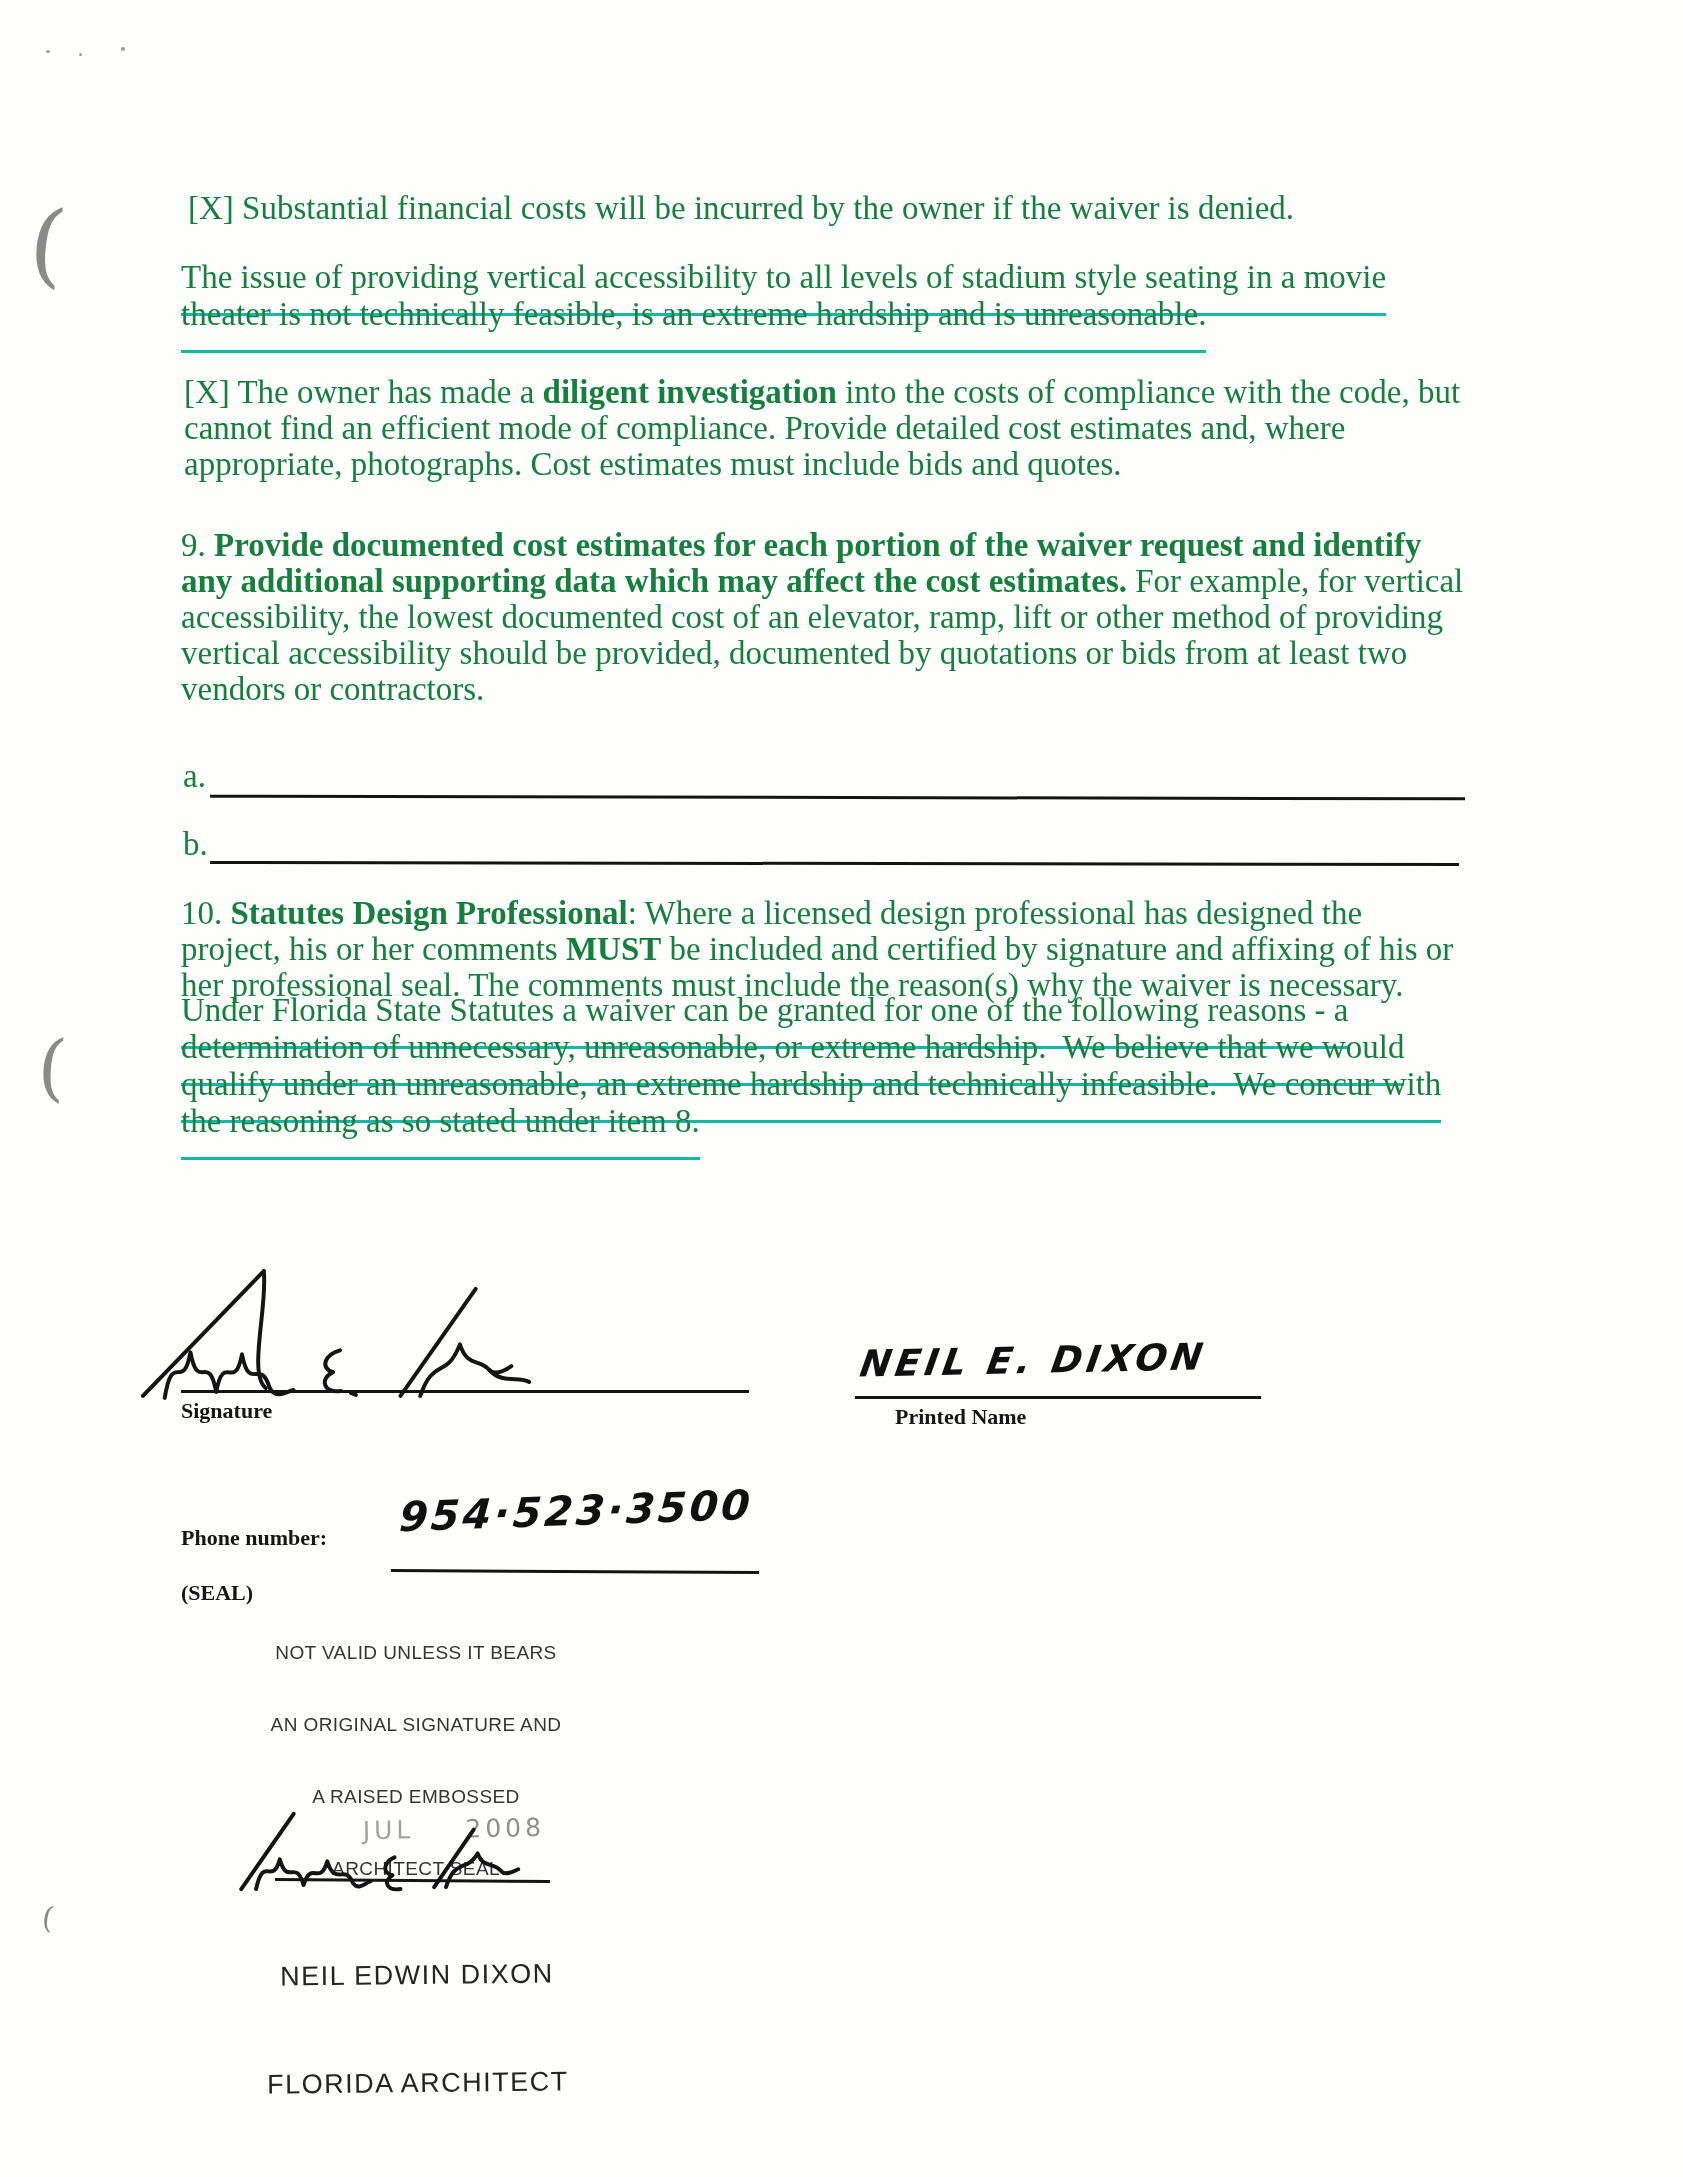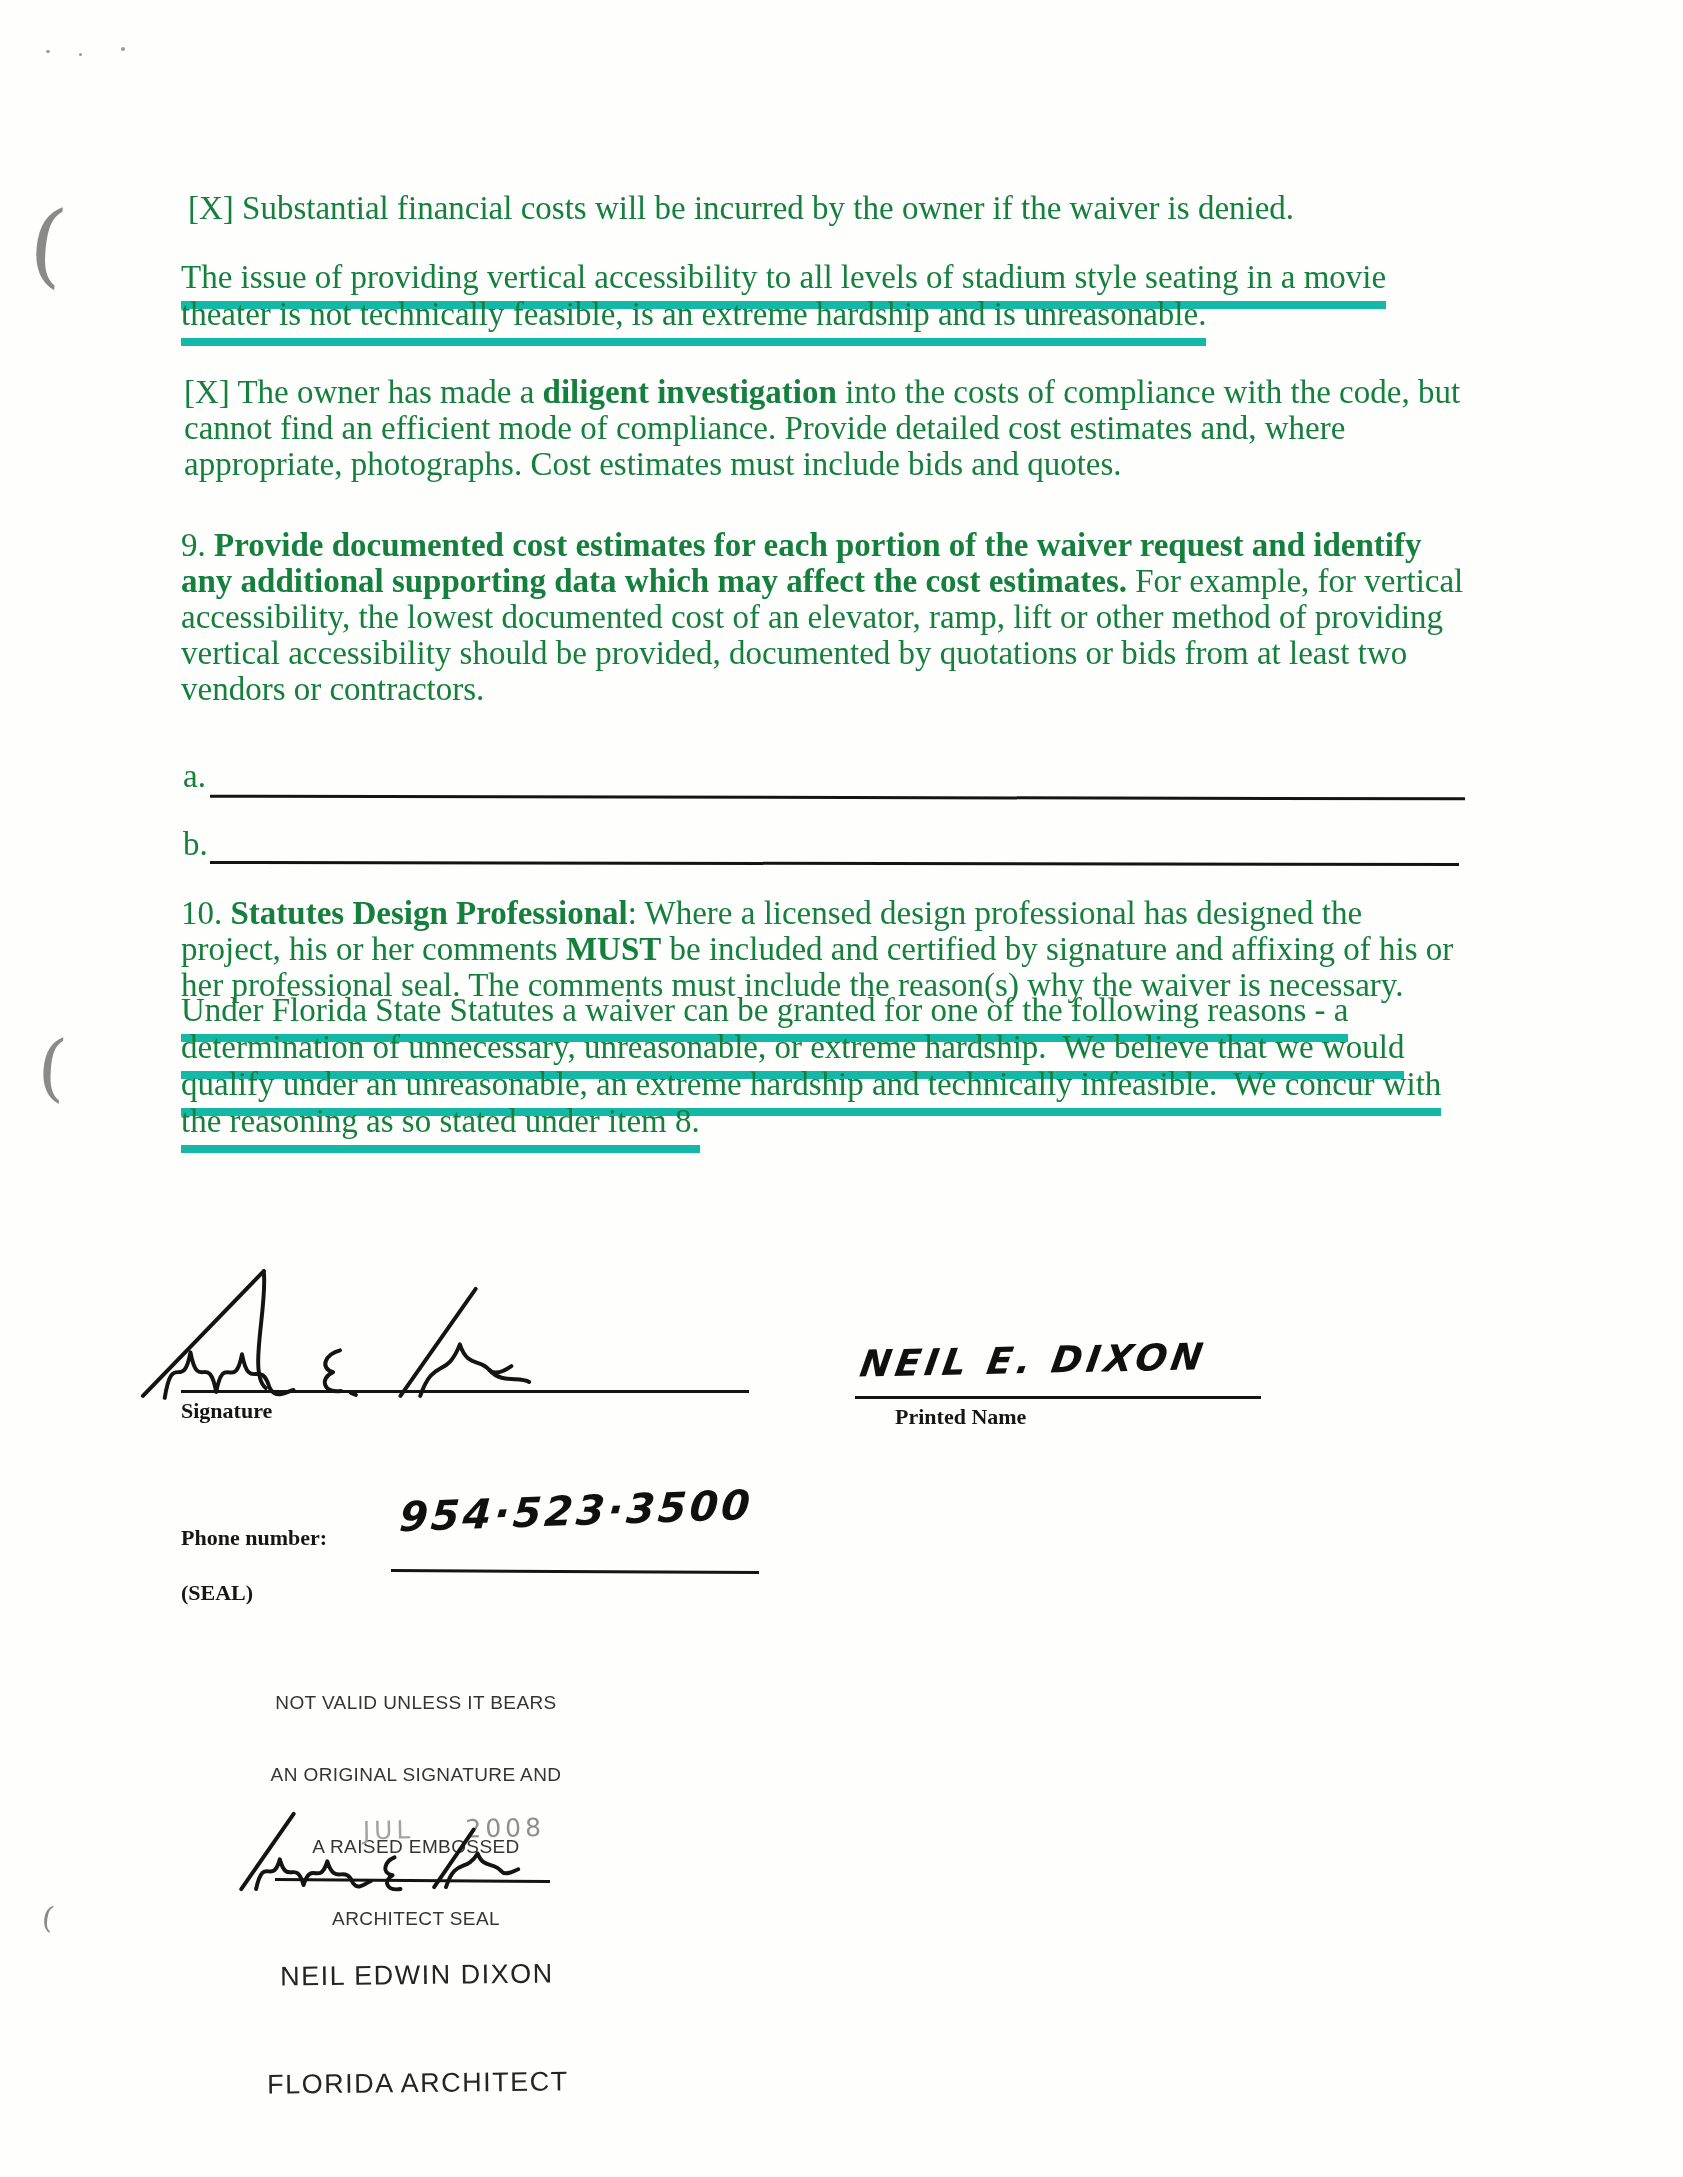--- a/index.html
+++ b/index.html
@@ -9,21 +9,21 @@
     background:#fefefd;
     overflow:hidden;
     font-family:"Liberation Serif", serif;
     color:#161616;
   }
   .abs{position:absolute;}
   .para{font-size:33px;line-height:36px;color:#15803d;}
   .pline{white-space:pre;}
   .b{font-weight:bold;}
   .u-wrap .pline{height:37px;}
-  .u{display:inline-block;border-bottom:8px solid #14b8a6;padding-bottom:6px;font-family:Liberation Serif, serif;}
+  .u{display:inline-block;border-bottom:3px solid #14b8a6;padding-bottom:18px;font-family:Liberation Serif, serif;}
   .rule{position:absolute;background:#141414;height:3px;}
   .label-b{font-size:22px;font-weight:bold;white-space:pre;}
   .hand{
     font-family:"DejaVu Sans", sans-serif;
     font-weight:bold;font-style:italic;
     color:#101010;white-space:pre;
   }
   .hand-name{font-size:37px;letter-spacing:4px;transform:skewX(-10deg) rotate(-1.2deg);}
   .hand-phone{font-size:41px;letter-spacing:3px;transform:skewX(-6deg) rotate(-2deg);}
   .stamp-notice{
@@ -120,21 +120,21 @@
 
   <div class="abs hand hand-name" style="left:861px;top:1339px;">NEIL E. DIXON</div>
   <div class="rule" style="left:855px;top:1396px;width:406px;"></div>
   <div class="abs label-b" style="left:855px;top:1404px;margin-left:40px;">Printed Name</div>
 
   <div class="abs label-b" style="left:181px;top:1525px;">Phone number:</div>
   <div class="abs hand hand-phone" style="left:400px;top:1487px;">954·523·3500</div>
   <div class="rule" style="left:391px;top:1570px;width:368px;transform:rotate(0.3deg);"></div>
   <div class="abs label-b" style="left:181px;top:1580px;">(SEAL)</div>
 
-  <div class="abs stamp-notice" style="left:238px;top:1643px;width:356px;">
+  <div class="abs stamp-notice" style="left:238px;top:1593px;width:356px;">
     <div>NOT VALID UNLESS IT BEARS</div>
     <div>AN ORIGINAL SIGNATURE AND</div>
     <div>A RAISED EMBOSSED</div>
     <div>ARCHITECT SEAL</div>
   </div>
 
   <div class="abs date-stamp" style="left:315px;top:1786px;">
     <span>JUL</span><span class="yr">2008</span>
   </div>
 

